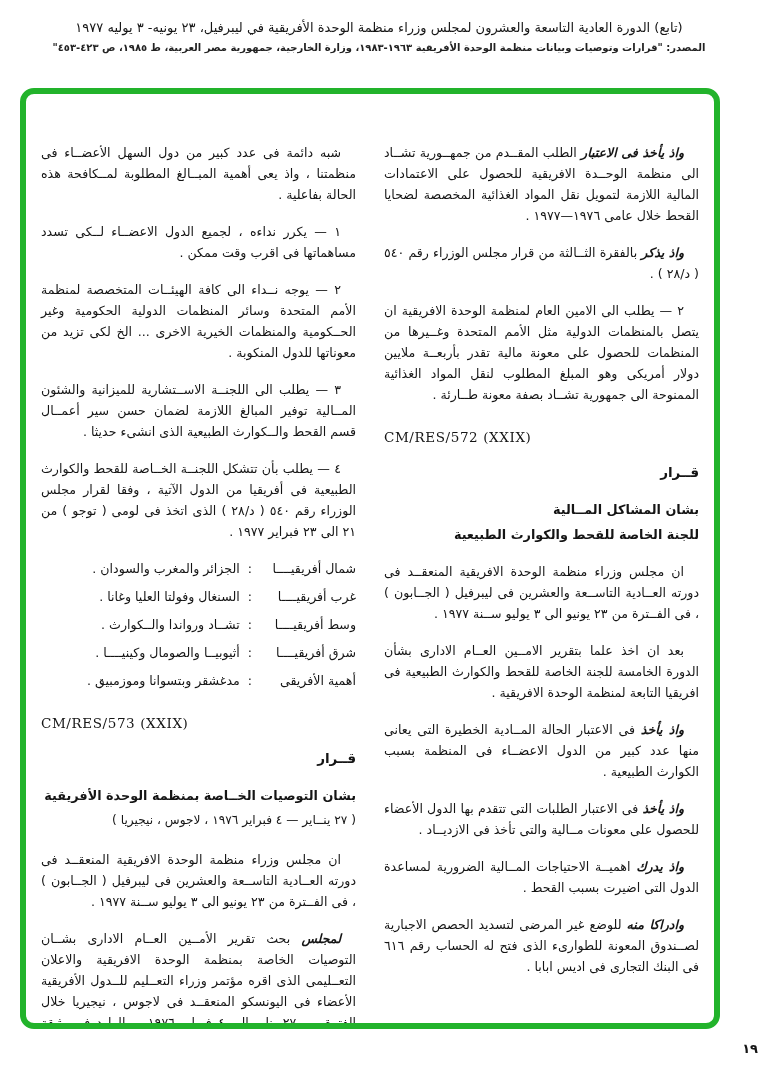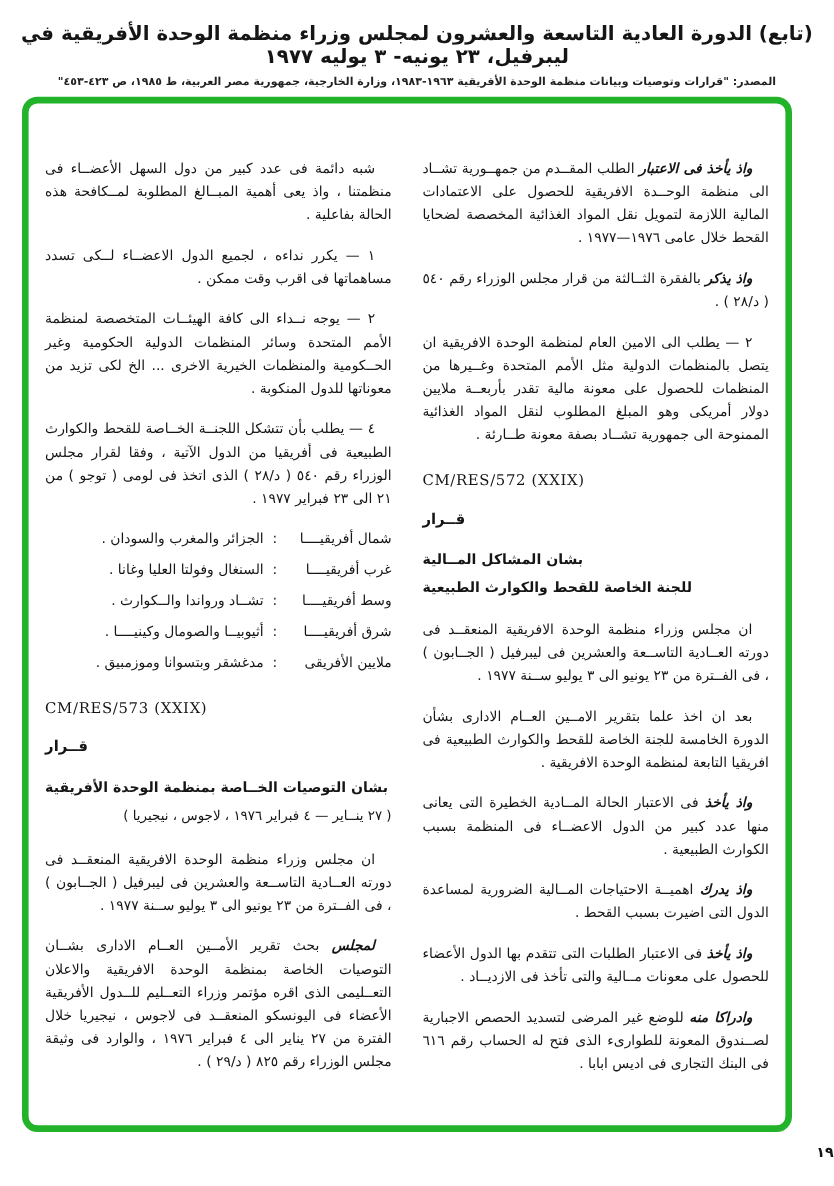--- a/index.html
+++ b/index.html
@@ -11,21 +11,21 @@
     font-family: "DejaVu Sans", sans-serif;
     color: #151515;
   }
 
   
   .page-header {
     position: absolute; top: 20px; left: 0; right: 0;
     text-align: center; direction: rtl;
   }
   .page-header .line1 {
-    font-size: 18px; font-weight: bold; letter-spacing: 0;
+    font-size: 13px; font-weight: normal; letter-spacing: 0;
   }
   .page-header .line2 {
     font-size: 10px; font-weight: bold; margin-top: 7px; color: #222;
   }
 
   
   .frame {
     position: absolute;
     left: 20px; top: 88px;
     width: 700px; height: 941px;
@@ -54,21 +54,21 @@
 
   .ref-line {
     direction: ltr; text-align: left;
     font-family: "DejaVu Serif", serif;
     font-size: 13.5px; font-weight: 500;
     letter-spacing: 0.6px;
     margin: 22px 0 10px 0;
     text-indent: 0;
   }
   .title-center {
-    text-align: left; font-weight: bold;
+    text-align: right; font-weight: bold;
     text-indent: 0; margin: 0 0 10px 0;
   }
   .title-main { font-size: 13.5px; margin: 14px 0 16px 0; }
   .title-sub  { font-size: 12.8px; margin-bottom: 4px; }
   .title-sub-last { margin-bottom: 16px; }
   .title-date { text-align: right; font-weight: normal; text-indent: 0;
                 font-size: 12.2px; margin: 0 0 18px 0; }
 
   .regions { margin: 2px 0 10px 0; }
   .region-row { display: flex; direction: rtl; margin-bottom: 7px; text-indent: 0; }
@@ -99,30 +99,31 @@
     <p class="num-item">٢ — يطلب الى الامين العام لمنظمة الوحدة الافريقية ان يتصل بالمنظمات الدولية مثل الأمم المتحدة وغــيرها من المنظمات للحصول على معونة مالية تقدر بأربعــة ملايين دولار أمريكى وهو المبلغ المطلوب لنقل المواد الغذائية الممنوحة الى جمهورية تشــاد بصفة معونة طــارئة .</p>
 
     <div class="ref-line">CM/RES/572 (XXIX)</div>
     <div class="title-center title-main">قــرار</div>
     <div class="title-center title-sub">بشان المشاكل المــالية</div>
     <div class="title-center title-sub title-sub-last">للجنة الخاصة للقحط والكوارث الطبيعية</div>
 
     <p class="para">ان مجلس وزراء منظمة الوحدة الافريقية المنعقــد فى دورته العــادية التاســعة والعشرين فى ليبرفيل ( الجــابون ) ، فى الفــترة من ٢٣ يونيو الى ٣ يوليو ســنة ١٩٧٧ .</p>
     <p class="para">بعد ان اخذ علما بتقرير الامــين العــام الادارى بشأن الدورة الخامسة للجنة الخاصة للقحط والكوارث الطبيعية فى افريقيا التابعة لمنظمة الوحدة الافريقية .</p>
     <p class="para"><span class="lead">واذ يأخذ</span><span> فى الاعتبار الحالة المــادية الخطيرة التى يعانى منها عدد كبير من الدول الاعضــاء فى المنظمة بسبب الكوارث الطبيعية .</span></p>
+    <p class="para"><span class="lead">واذ يأخذ</span><span> فى الاعتبار الطلبات التى تتقدم بها الدول الأعضاء للحصول على معونات مــالية والتى تأخذ فى الازديــاد .</span></p>
     <p class="para"><span class="lead">واذ يدرك</span><span> اهميــة الاحتياجات المــالية الضرورية لمساعدة الدول التى اضيرت بسبب القحط .</span></p>
-    <p class="para"><span class="lead">واذ يأخذ</span><span> فى الاعتبار الطلبات التى تتقدم بها الدول الأعضاء للحصول على معونات مــالية والتى تأخذ فى الازديــاد .</span></p>
     <p class="para"><span class="lead">وادراكا منه</span><span> للوضع غير المرضى لتسديد الحصص الاجبارية لصــندوق المعونة للطوارىء الذى فتح له الحساب رقم ٦١٦ فى البنك التجارى فى اديس ابابا .</span></p>
 
   </section>
 
   <section class="column">
     <p class="para">شبه دائمة فى عدد كبير من دول السهل الأعضــاء فى منظمتنا ، واذ يعى أهمية المبــالغ المطلوبة لمــكافحة هذه الحالة بفاعلية .</p>
     <p class="num-item">١ — يكرر نداءه ، لجميع الدول الاعضــاء لــكى تسدد مساهماتها فى اقرب وقت ممكن .</p>
     <p class="num-item">٢ — يوجه نــداء الى كافة الهيئــات المتخصصة لمنظمة الأمم المتحدة وسائر المنظمات الدولية الحكومية وغير الحــكومية والمنظمات الخيرية الاخرى ... الخ لكى تزيد من معوناتها للدول المنكوبة .</p>
+    <p class="num-item">٣ — يطلب الى اللجنــة الاســتشارية للميزانية والشئون المــالية توفير المبالغ اللازمة لضمان حسن سير أعمــال قسم القحط والــكوارث الطبيعية الذى انشىء حديثا .</p>
     <p class="num-item">٤ — يطلب بأن تتشكل اللجنــة الخــاصة للقحط والكوارث الطبيعية فى أفريقيا من الدول الآتية ، وفقا لقرار مجلس الوزراء رقم ٥٤٠ ( د/٢٨ ) الذى اتخذ فى لومى ( توجو ) من ٢١ الى ٢٣ فبراير ١٩٧٧ .</p>
 
     <div class="regions">
       <div class="region-row">
         <span class="region-name">شمال أفريقيــــا</span>
         <span class="region-colon">:</span>
         <span class="region-countries">الجزائر والمغرب والسودان .</span>
       </div>
       <div class="region-row">
         <span class="region-name">غرب أفريقيــــا</span>
@@ -133,21 +134,21 @@
         <span class="region-name">وسط أفريقيــــا</span>
         <span class="region-colon">:</span>
         <span class="region-countries">تشــاد ورواندا والــكوارث .</span>
       </div>
       <div class="region-row">
         <span class="region-name">شرق أفريقيــــا</span>
         <span class="region-colon">:</span>
         <span class="region-countries">أثيوبيــا والصومال وكينيــــا .</span>
       </div>
       <div class="region-row">
-        <span class="region-name">ملايين الأفريقى</span>
+        <span class="region-name">أهمية الأفريقى</span>
         <span class="region-colon">:</span>
         <span class="region-countries">مدغشقر وبتسوانا وموزمبيق .</span>
       </div>
     </div>
 
     <div class="ref-line">CM/RES/573 (XXIX)</div>
     <div class="title-center title-main">قــرار</div>
     <div class="title-center title-sub">بشان التوصيات الخــاصة بمنظمة الوحدة الأفريقية</div>
     <div class="title-date">( ٢٧ ينــاير — ٤ فبراير ١٩٧٦ ، لاجوس ، نيجيريا )</div>
 

